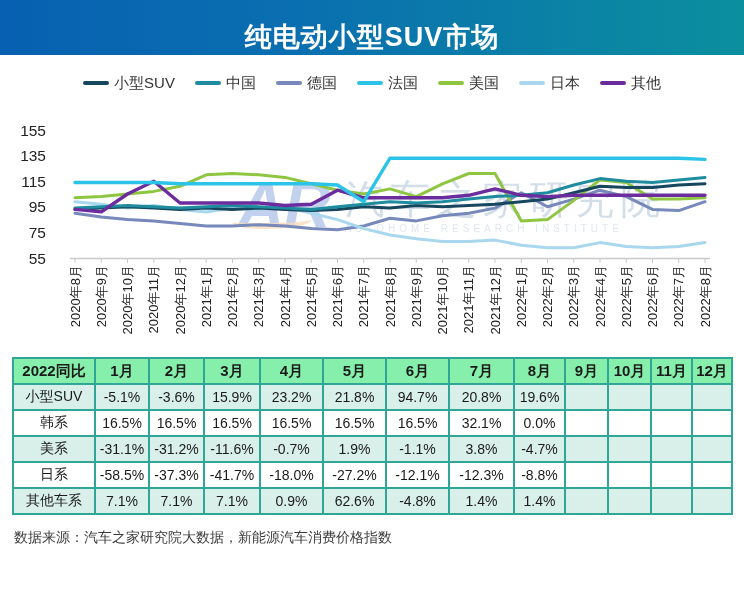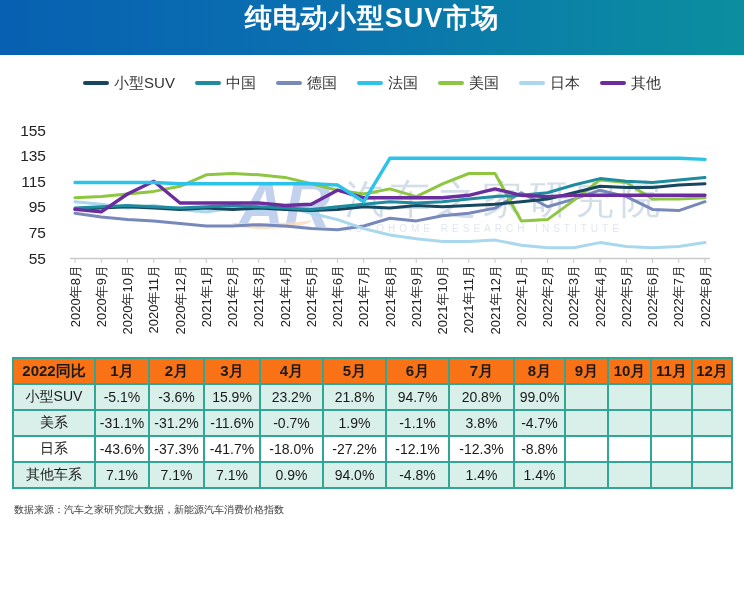--- a/index.html
+++ b/index.html
@@ -1,37 +1,37 @@
 <!DOCTYPE html>
 <html><head>
 <meta charset="utf-8">
 <style>
   html,body{margin:0;padding:0;background:#ffffff;width:744px;height:600px;overflow:hidden;
     font-family:"Liberation Sans","DejaVu Sans",sans-serif;color:#1a1a1a;}
-  .banner{height:55px;display:flex;align-items:flex-start;justify-content:center;
+  .banner{height:55px;display:flex;align-items:flex-end;justify-content:center;
     background:linear-gradient(90deg,#0760b1 0%,#0a6fb0 40%,#0b8f9e 100%);}
   .banner h1{margin:0;color:#ffffff;font-size:27px;font-weight:bold;letter-spacing:1px;}
   .legend{height:56px;display:flex;align-items:center;justify-content:center;gap:20px;}
   .legend-item{display:flex;align-items:center;gap:5px;font-size:15px;color:#333;}
   .legend-swatch{display:inline-block;width:26px;height:4px;border-radius:2px;}
   .chart-wrap{position:relative;width:744px;height:242px;}
   .chart-wrap svg{position:relative;z-index:2;display:block;}
   .watermark{position:absolute;z-index:1;left:238px;top:62px;display:flex;align-items:center;gap:14px;opacity:.5;}
   .wm-logo{font-size:64px;font-weight:bold;font-style:italic;color:#5b86d2;opacity:.75;line-height:1;position:relative;}
   .wm-logo:after{content:"";position:absolute;left:-6px;bottom:8px;width:80px;height:10px;
     border-bottom:6px solid #f0a050;border-radius:0 0 60% 40%;opacity:.8;}
   .wm-cn{font-size:40px;color:#aabfd4;letter-spacing:6px;line-height:1.1;}
   .wm-en{font-size:10px;color:#c2cfdd;letter-spacing:4px;margin-top:2px;}
   table{border-collapse:collapse;table-layout:fixed;margin:4px 12px 0 12px;width:719px;}
   th,td{border:2px solid #30a796;text-align:center;font-size:14px;height:24px;padding:0 1px;
     overflow:hidden;white-space:nowrap;}
-  thead th{background:#f97316;font-weight:bold;font-size:15px;}
+  thead th{background:#86efac;font-weight:bold;font-size:15px;}
   tbody tr.alt td{background:#d9efe9;}
   td.rowlabel{font-size:14px;}
-  .source{margin:14px 0 0 14px;font-size:10px;color:#3c3c3c;}
+  .source{margin:14px 0 0 14px;font-size:14px;color:#3c3c3c;}
 </style>
 </head>
 <body>
 
 <div class="banner">
   <h1>纯电动小型SUV市场</h1>
 </div>
 
 <div class="legend">
     <span class="legend-item">
@@ -176,21 +176,36 @@
   <tbody id="tbody">
       <tr class="alt">
         <td class="rowlabel">小型SUV</td>
         <td>-5.1%</td>
         <td>-3.6%</td>
         <td>15.9%</td>
         <td>23.2%</td>
         <td>21.8%</td>
         <td>94.7%</td>
         <td>20.8%</td>
-        <td>99.0%</td>
+        <td>19.6%</td>
+        <td></td>
+        <td></td>
+        <td></td>
+        <td></td>
+      </tr>
+      <tr>
+        <td class="rowlabel">韩系</td>
+        <td>16.5%</td>
+        <td>16.5%</td>
+        <td>16.5%</td>
+        <td>16.5%</td>
+        <td>16.5%</td>
+        <td>16.5%</td>
+        <td>32.1%</td>
+        <td>0.0%</td>
         <td></td>
         <td></td>
         <td></td>
         <td></td>
       </tr>
       <tr class="alt">
         <td class="rowlabel">美系</td>
         <td>-31.1%</td>
         <td>-31.2%</td>
         <td>-11.6%</td>
@@ -199,40 +214,40 @@
         <td>-1.1%</td>
         <td>3.8%</td>
         <td>-4.7%</td>
         <td></td>
         <td></td>
         <td></td>
         <td></td>
       </tr>
       <tr>
         <td class="rowlabel">日系</td>
-        <td>-43.6%</td>
+        <td>-58.5%</td>
         <td>-37.3%</td>
         <td>-41.7%</td>
         <td>-18.0%</td>
         <td>-27.2%</td>
         <td>-12.1%</td>
         <td>-12.3%</td>
         <td>-8.8%</td>
         <td></td>
         <td></td>
         <td></td>
         <td></td>
       </tr>
       <tr class="alt">
         <td class="rowlabel">其他车系</td>
         <td>7.1%</td>
         <td>7.1%</td>
         <td>7.1%</td>
         <td>0.9%</td>
-        <td>94.0%</td>
+        <td>62.6%</td>
         <td>-4.8%</td>
         <td>1.4%</td>
         <td>1.4%</td>
         <td></td>
         <td></td>
         <td></td>
         <td></td>
       </tr>
     </tbody>
 </table>

